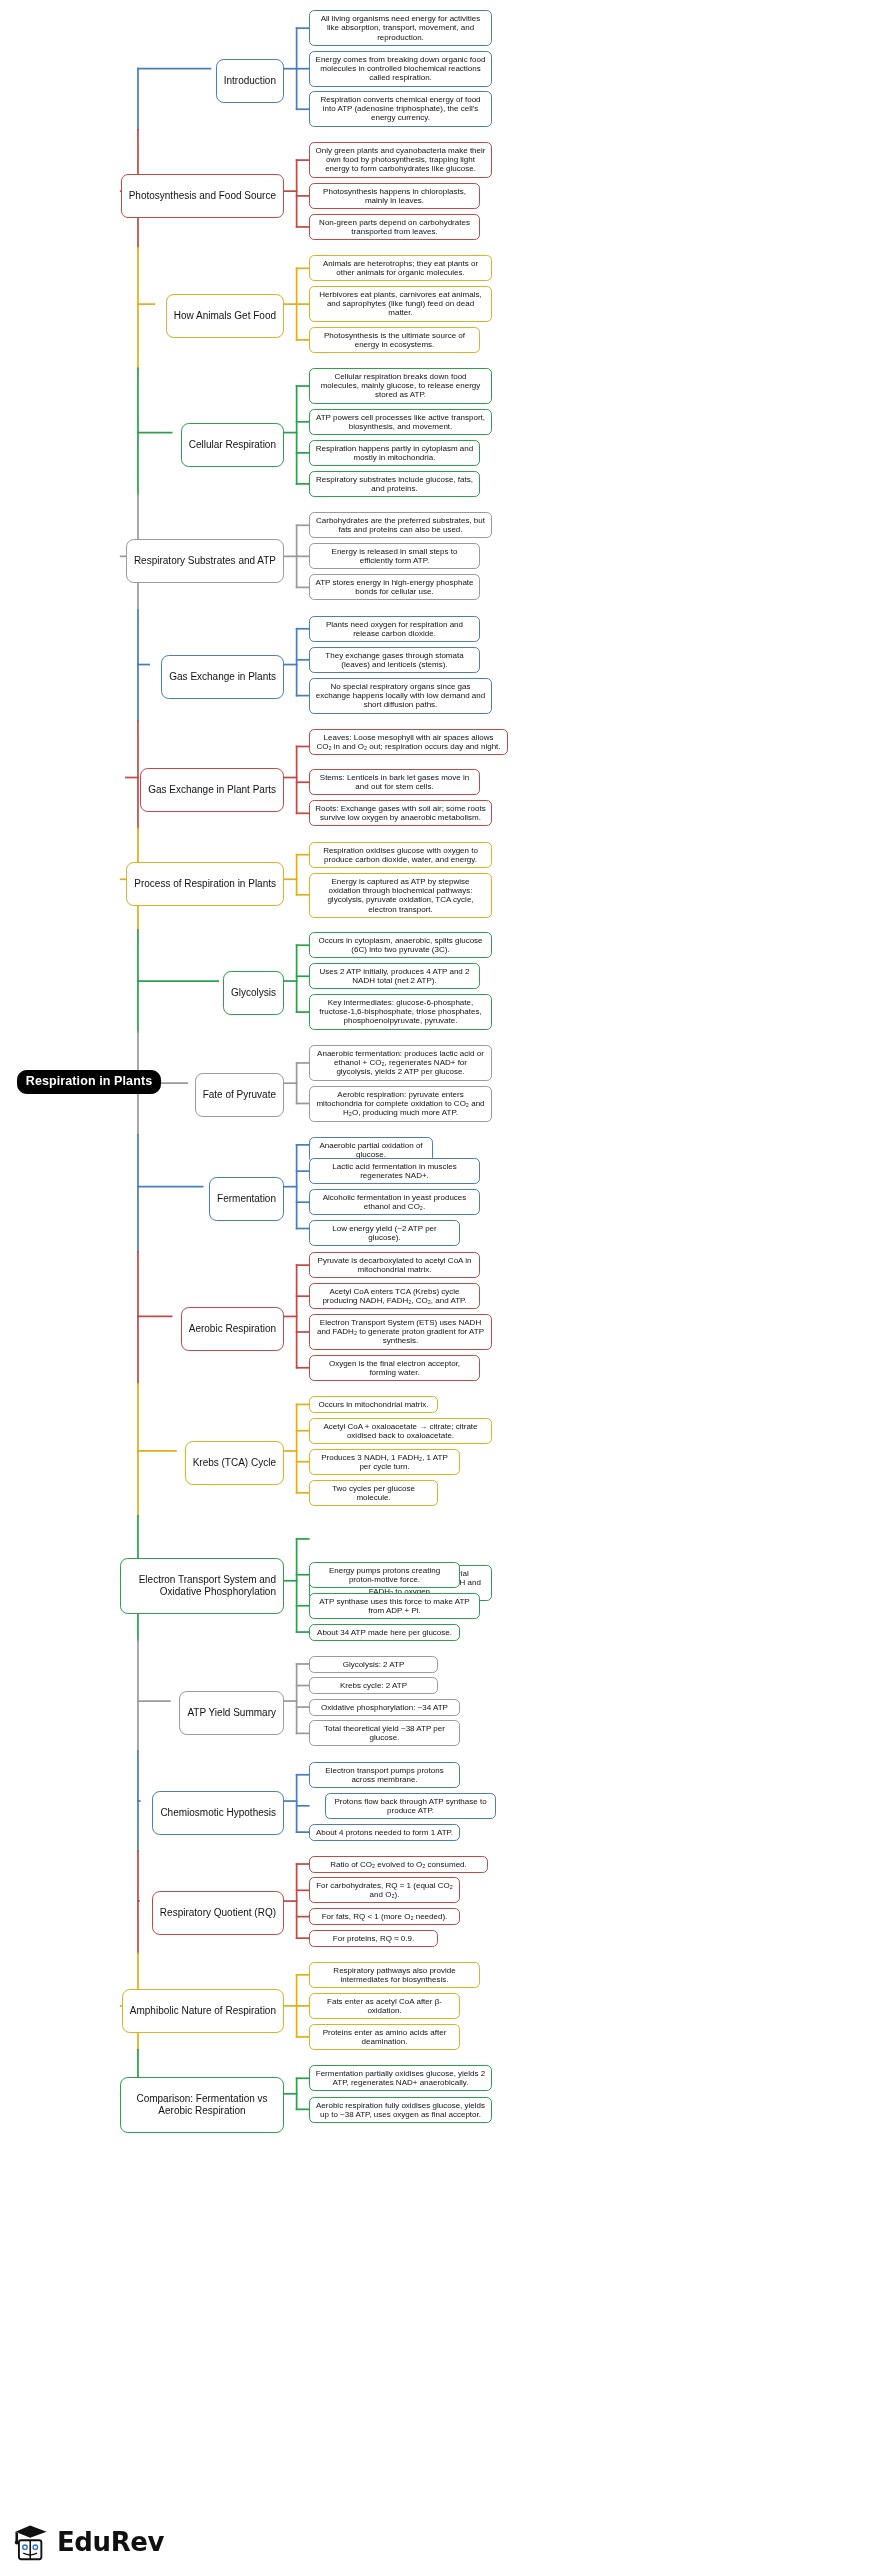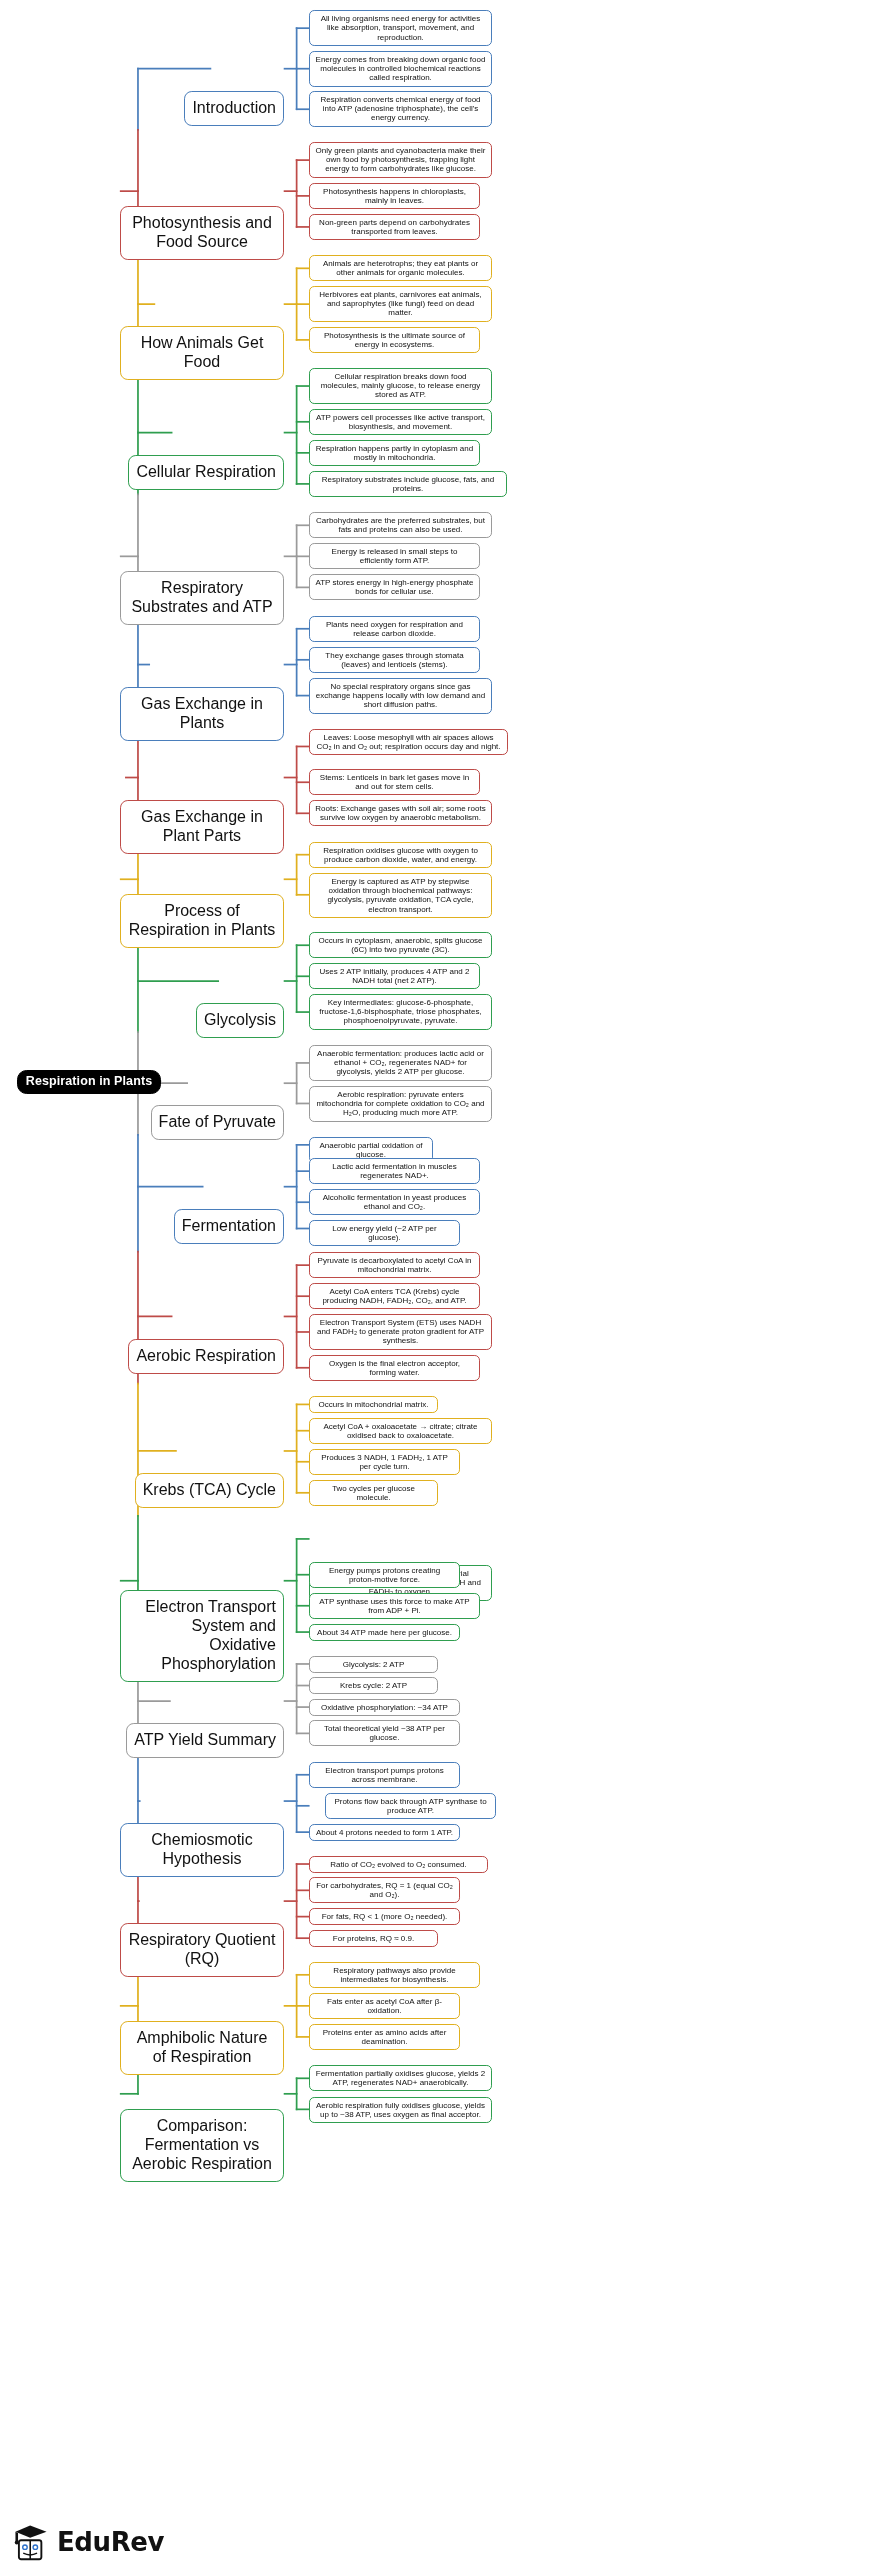--- a/index.html
+++ b/index.html
@@ -40,24 +40,23 @@
     border: 0.9px solid #000000;
     border-radius: 9.5px;
     font-size: 12.5px;
     font-weight: bold;
     letter-spacing: 0.1px;
     padding: 3.4px 7.8px;
   }
   .topic {
     border-width: 1.4px;
     border-radius: 7.8px;
-    font-size: 16px;
+    font-size: 10px;
     font-weight: normal;
-    padding: 7px 7px;
-    margin-top: 32px;
+    padding: 15px 7px;
   }
   .leaf {
     border-width: 1.2px;
     border-radius: 5.2px;
     font-size: 8px;
     padding: 2.6px 5.2px;
   }
   
   .c-blue   { border-color: #4a7ebb; }
   .c-red    { border-color: #be4b48; }
@@ -260,29 +259,29 @@
     </svg>
     <div class="wordmark">EduRev</div>
   </div>
 <div class="node leaf c-blue" style="left: 309px; width: 183px; top: 10.3px;">All living organisms need energy for activities like absorption, transport, movement, and reproduction.</div>
     <div class="node leaf c-blue" style="left: 309px; width: 183px; top: 51px;">Energy comes from breaking down organic food molecules in controlled biochemical reactions called respiration.</div>
     <div class="node leaf c-blue" style="left: 309px; width: 183px; top: 91px;">Respiration converts chemical energy of food into ATP (adenosine triphosphate), the cell's energy currency.</div>
     <div class="node topic c-blue" style="max-width: 164px; right: 599px; left: auto; top: 59px;">Introduction</div>
     <div class="node leaf c-red" style="left: 309px; width: 183px; top: 142px;">Only green plants and cyanobacteria make their own food by photosynthesis, trapping light energy to form carbohydrates like glucose.</div>
     <div class="node leaf c-red" style="left: 309px; width: 171px; top: 183px;">Photosynthesis happens in chloroplasts, mainly in leaves.</div>
     <div class="node leaf c-red" style="left: 309px; width: 171px; top: 214px;">Non-green parts depend on carbohydrates transported from leaves.</div>
-    <div class="node topic c-red" style="max-width: 164px; right: 599px; left: auto; top: 174px;">Photosynthesis and Food Source</div>
+    <div class="node topic c-red" style="max-width: 164px; right: 599px; left: auto; top: 174px; border-radius: 7px;">Photosynthesis and Food Source</div>
     <div class="node leaf c-gold" style="left: 309px; width: 183px; top: 255px;">Animals are heterotrophs; they eat plants or other animals for organic molecules.</div>
     <div class="node leaf c-gold" style="left: 309px; width: 183px; top: 286px;">Herbivores eat plants, carnivores eat animals, and saprophytes (like fungi) feed on dead matter.</div>
     <div class="node leaf c-gold" style="left: 309px; width: 171px; top: 327px;">Photosynthesis is the ultimate source of energy in ecosystems.</div>
     <div class="node topic c-gold" style="max-width: 164px; right: 599px; left: auto; top: 294px;">How Animals Get Food</div>
     <div class="node leaf c-green" style="left: 309px; width: 183px; top: 368px;">Cellular respiration breaks down food molecules, mainly glucose, to release energy stored as ATP.</div>
     <div class="node leaf c-green" style="left: 309px; width: 183px; top: 409px;">ATP powers cell processes like active transport, biosynthesis, and movement.</div>
     <div class="node leaf c-green" style="left: 309px; width: 171px; top: 440px;">Respiration happens partly in cytoplasm and mostly in mitochondria.</div>
-    <div class="node leaf c-green" style="left: 309px; width: 198px; top: 471px;">Respiratory substrates include glucose, fats, and proteins.</div>
+    <div class="node leaf c-green" style="left: 309px; width: 171px; top: 471px;">Respiratory substrates include glucose, fats, and proteins.</div>
     <div class="node topic c-green" style="max-width: 164px; right: 599px; left: auto; top: 423px;">Cellular Respiration</div>
     <div class="node leaf c-gray" style="left: 309px; width: 183px; top: 512px;">Carbohydrates are the preferred substrates, but fats and proteins can also be used.</div>
     <div class="node leaf c-gray" style="left: 309px; width: 171px; top: 543px;">Energy is released in small steps to efficiently form ATP.</div>
     <div class="node leaf c-gray" style="left: 309px; width: 171px; top: 574px;">ATP stores energy in high-energy phosphate bonds for cellular use.</div>
     <div class="node topic c-gray" style="max-width: 164px; right: 599px; left: auto; top: 539px;">Respiratory Substrates and ATP</div>
     <div class="node leaf c-blue" style="left: 309px; width: 171px; top: 616px;">Plants need oxygen for respiration and release carbon dioxide.</div>
     <div class="node leaf c-blue" style="left: 309px; width: 171px; top: 647px;">They exchange gases through stomata (leaves) and lenticels (stems).</div>
     <div class="node leaf c-blue" style="left: 309px; width: 183px; top: 678px;">No special respiratory organs since gas exchange happens locally with low demand and short diffusion paths.</div>
     <div class="node topic c-blue" style="max-width: 164px; right: 599px; left: auto; top: 655px;">Gas Exchange in Plants</div>
     <div class="node leaf c-red" style="left: 309px; width: 199px; top: 729px;">Leaves: Loose mesophyll with air spaces allows CO₂ in and O₂ out; respiration occurs day and night.</div>

